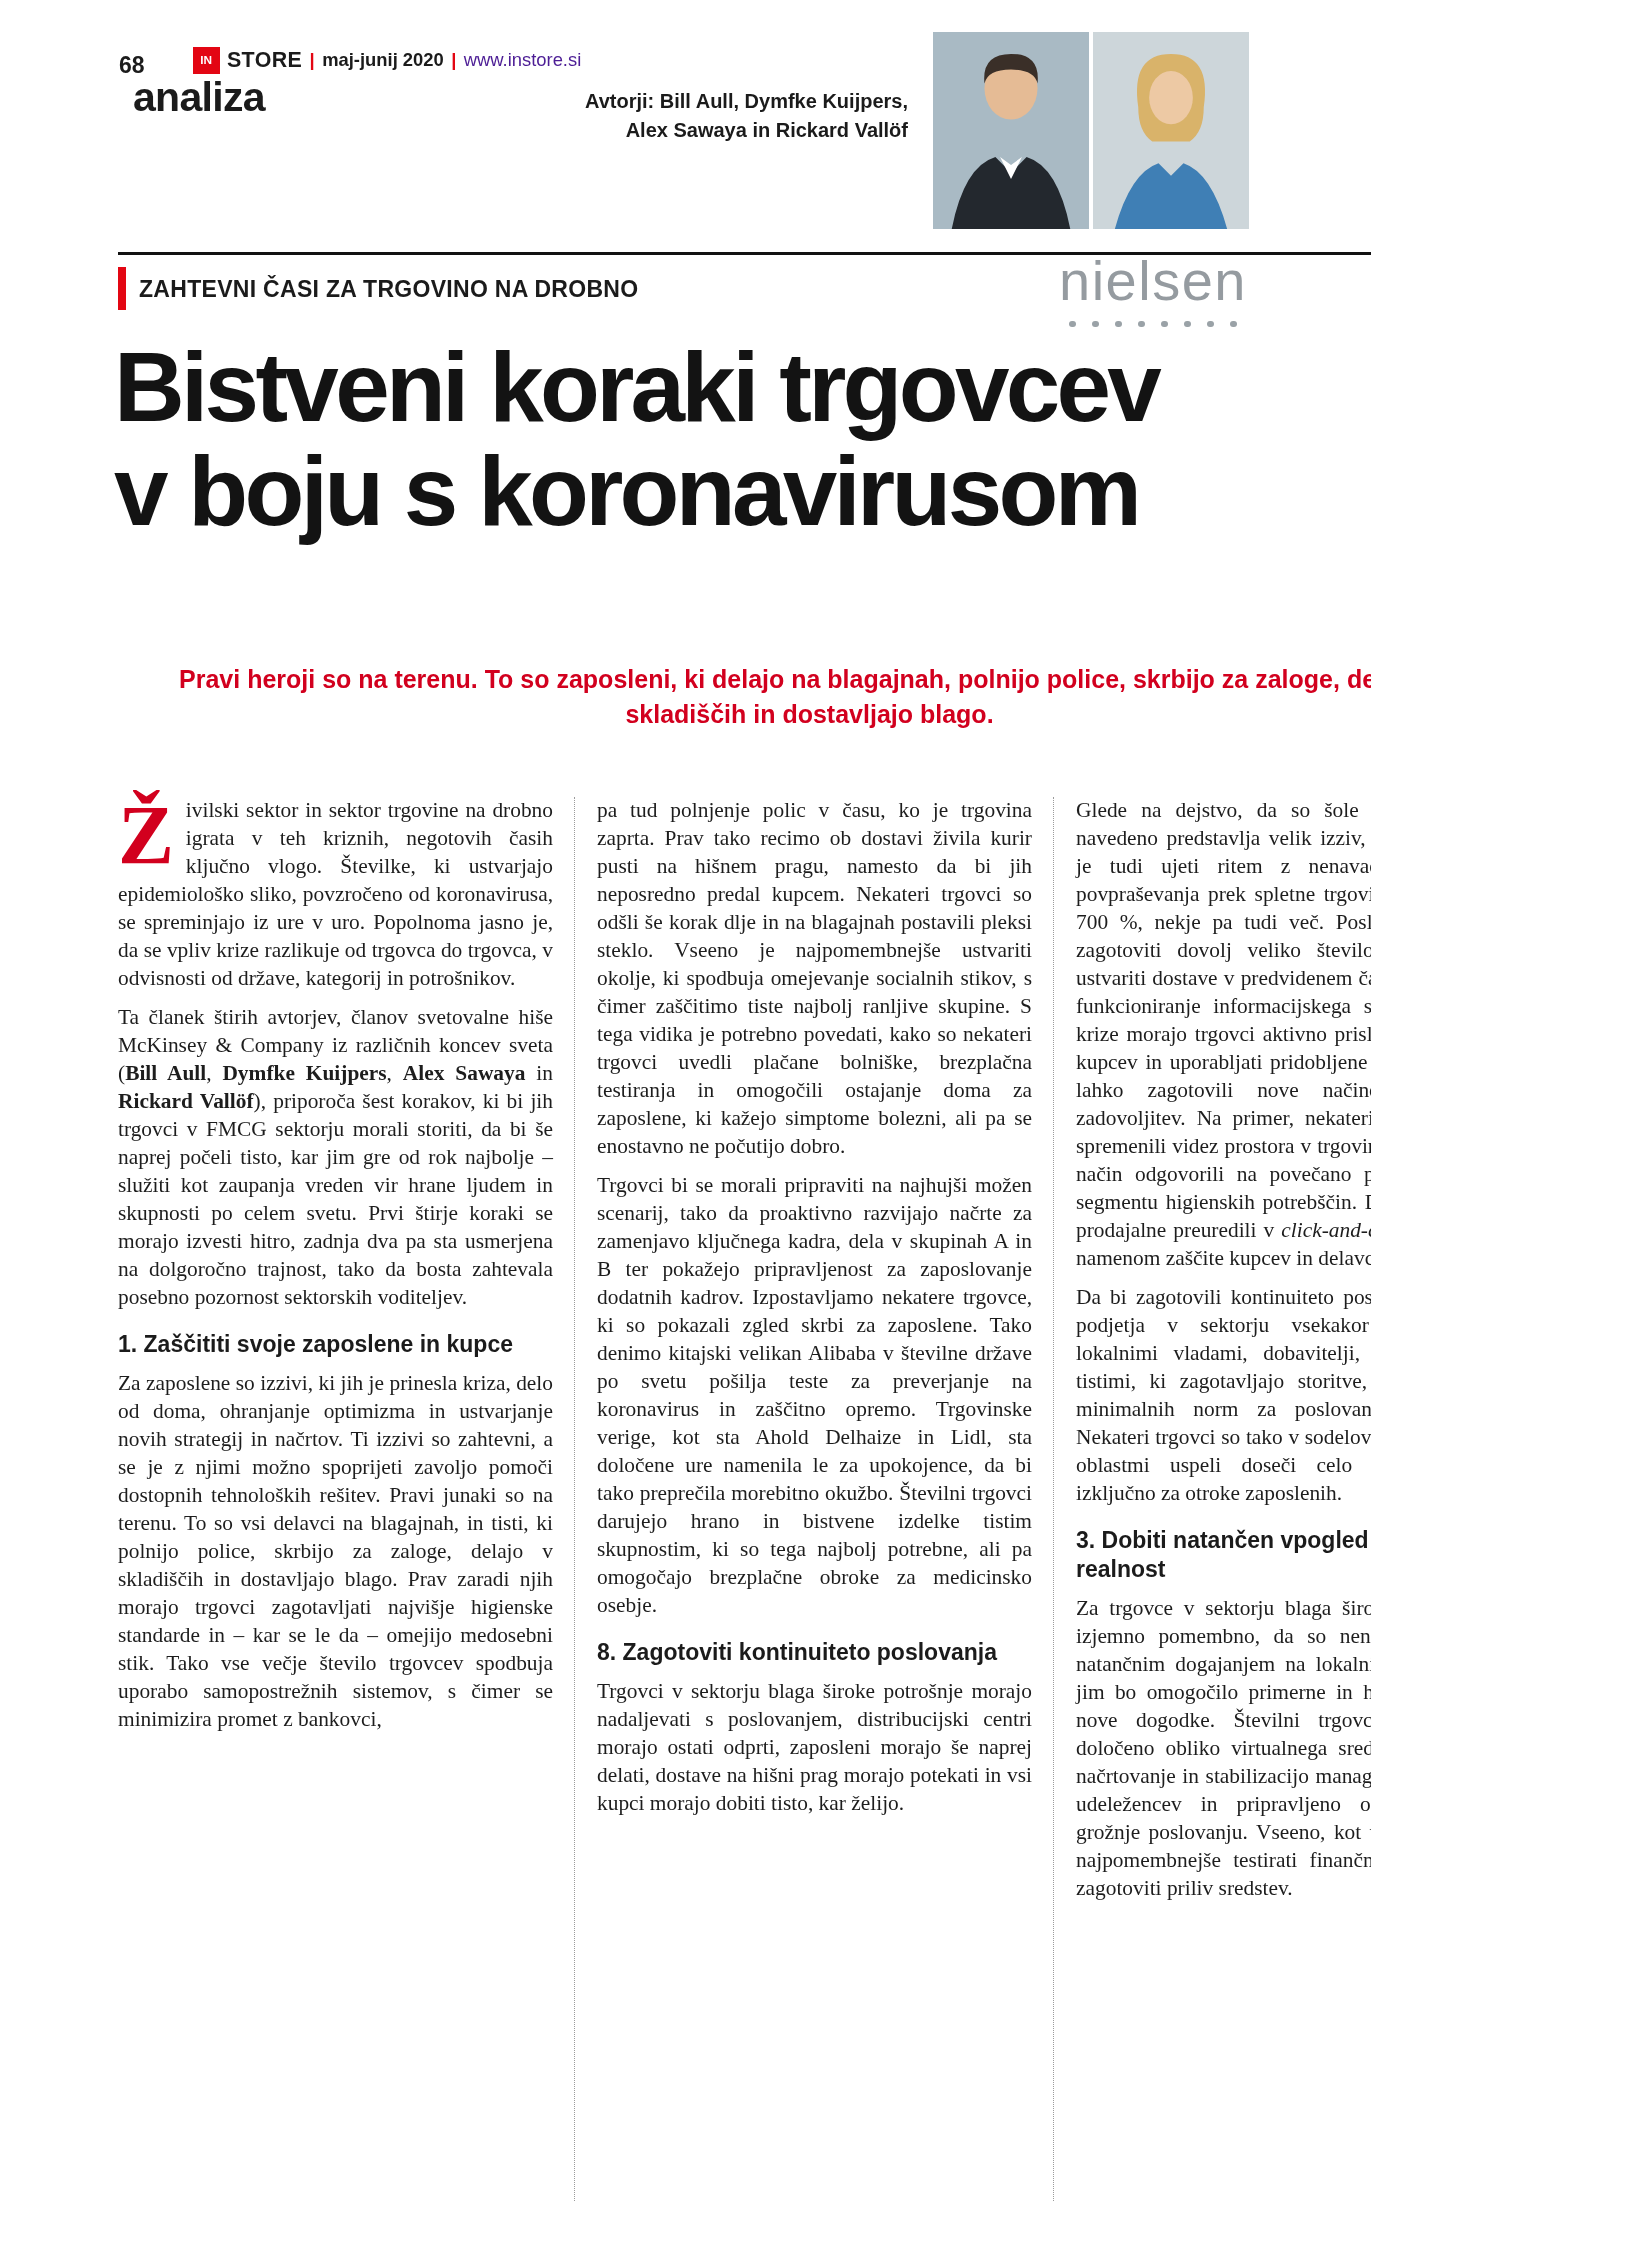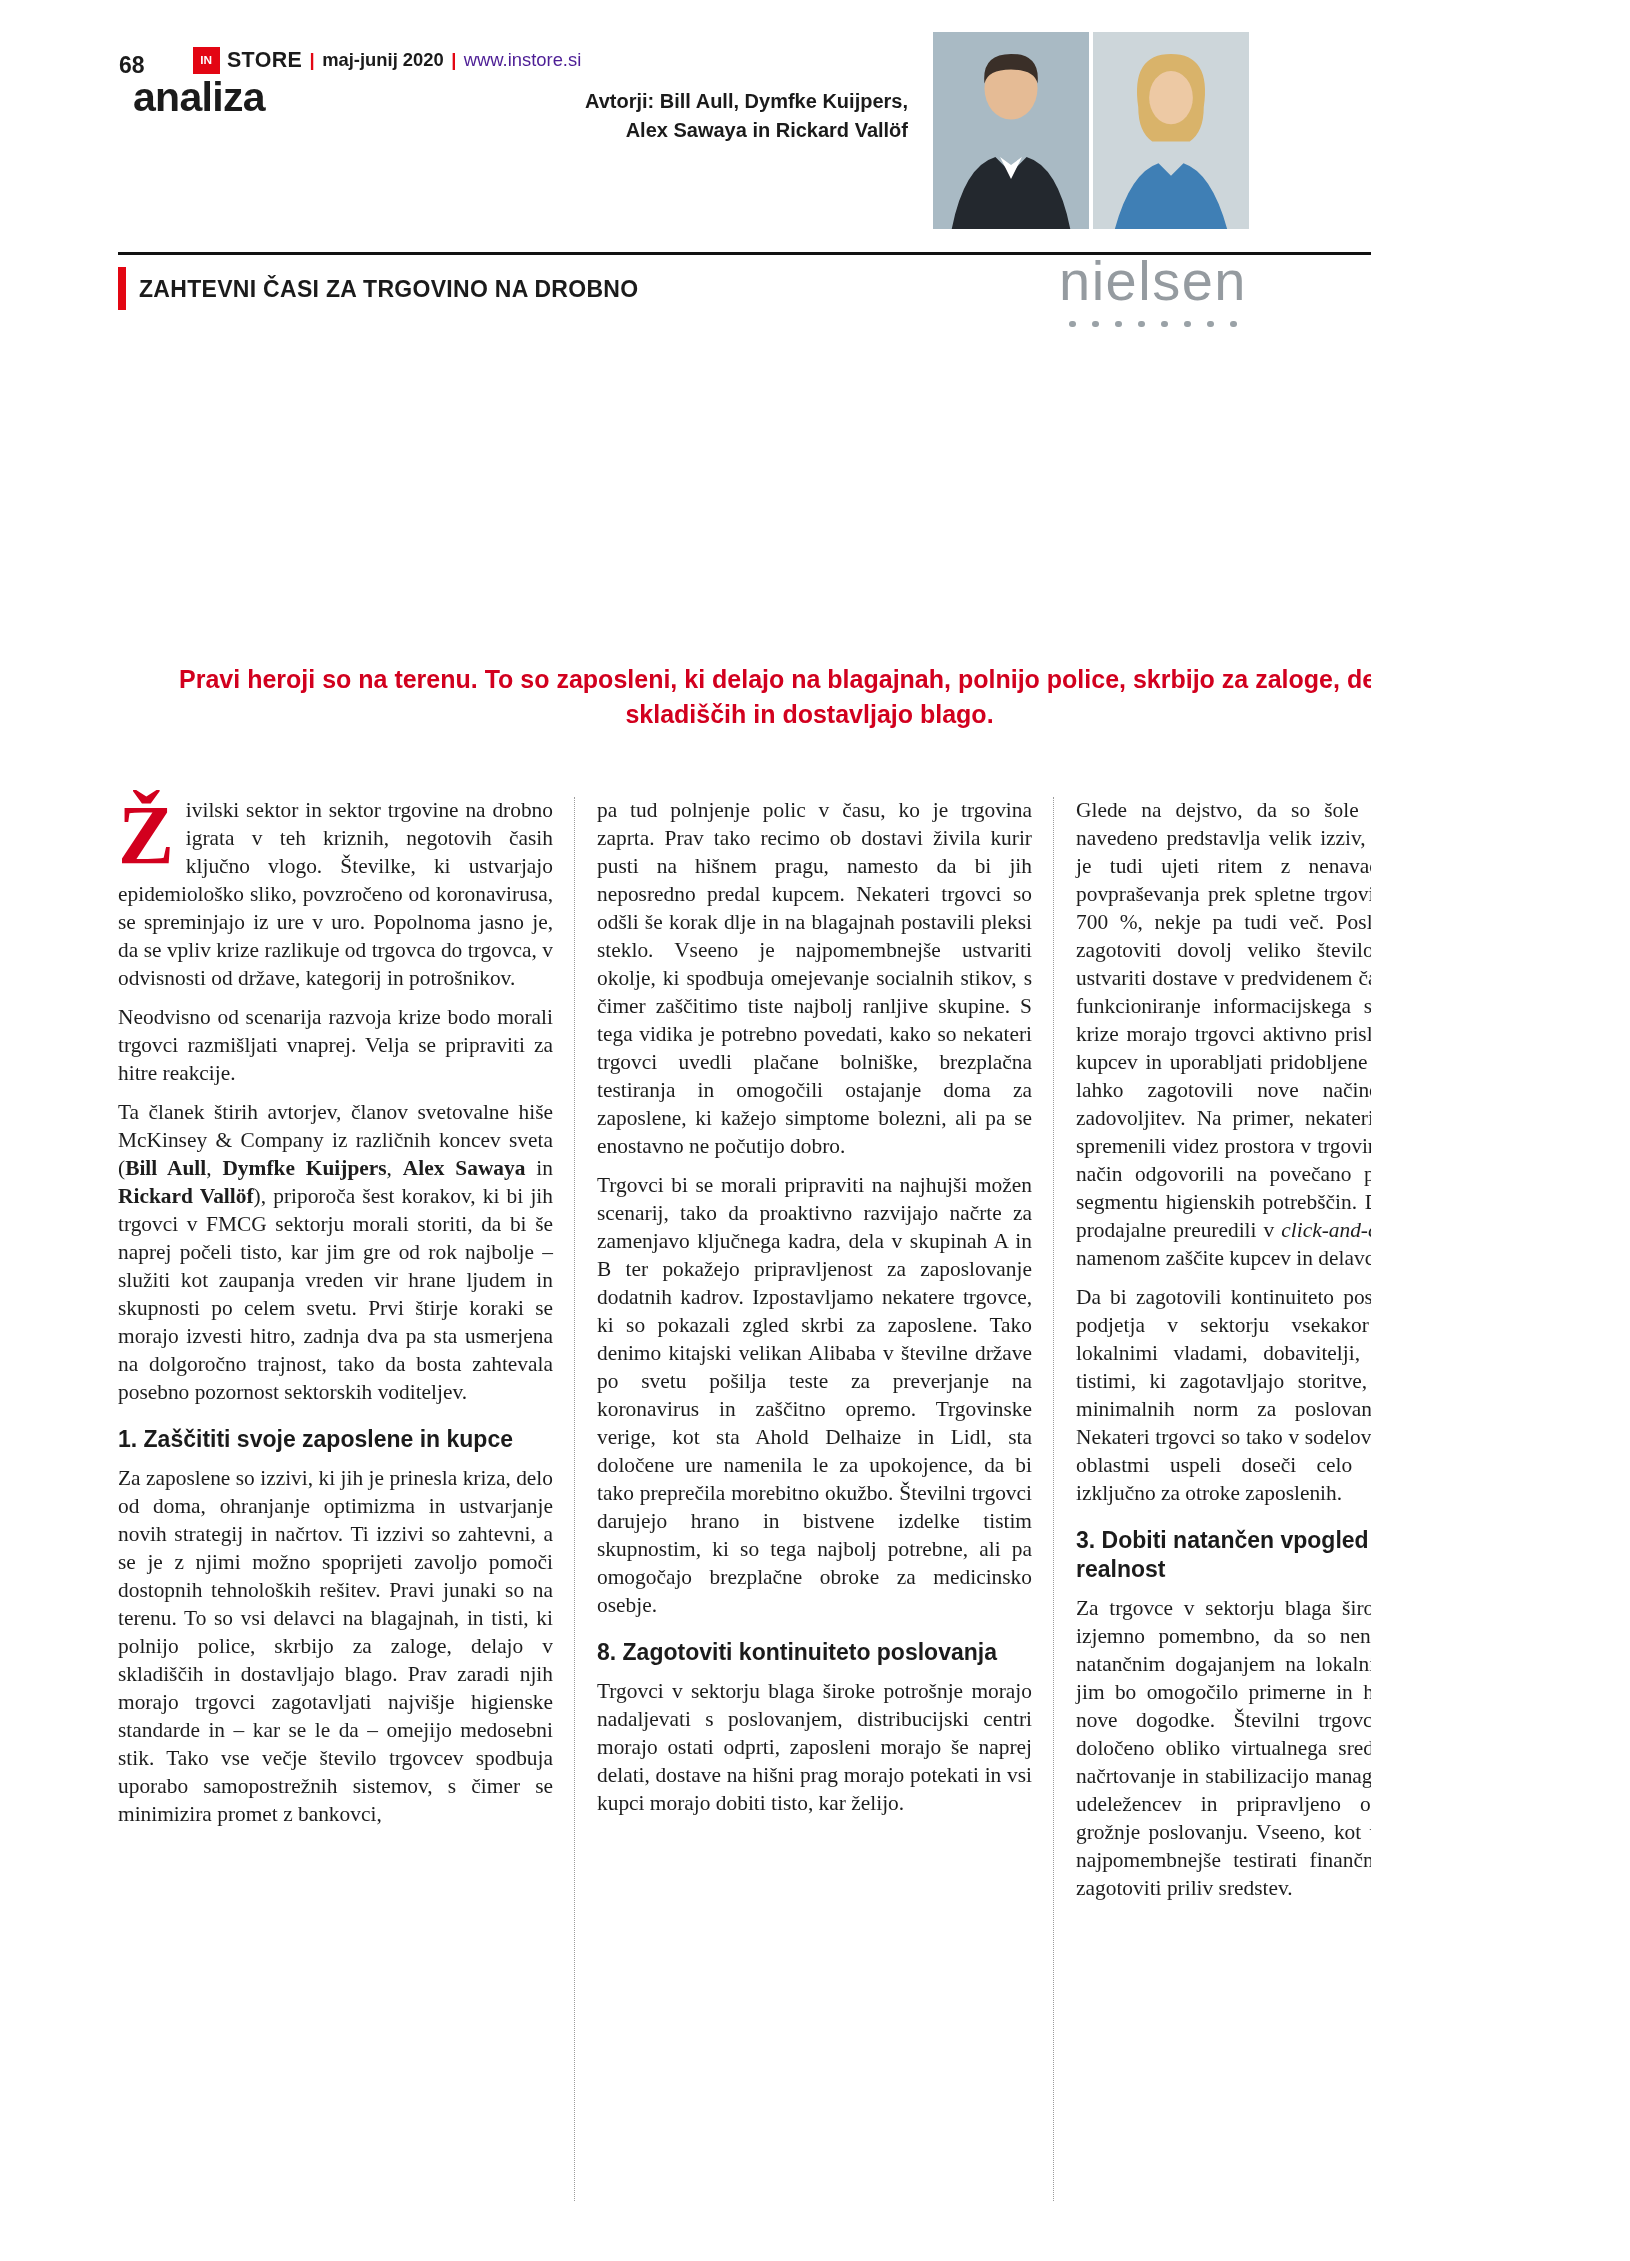--- a/index.html
+++ b/index.html
@@ -135,30 +135,33 @@
         <span></span>
         <span></span>
         <span></span>
         <span></span>
         <span></span>
         <span></span>
         <span></span>
     </div>
   </div>
 
+  <h1 class="title">
+    <span class="tl">Bistveni koraki trgovcev</span>
+    <span class="tl">v boju s koronavirusom</span>
+  </h1>
 
   <p class="lead">Pravi heroji so na terenu. To so zaposleni, ki delajo na blagajnah, polnijo police, skrbijo za zaloge, delajo v skladiščih in dostavljajo blago.</p>
 
   <div class="colsep sep1"></div>
   <div class="colsep sep2"></div>
 
   <div id="body-columns" class="body">
       <div class="col">
         <p class="para"><span class="dropcap">Ž</span><span>ivilski sektor in sektor trgovine na drobno igrata v teh kriznih, negotovih časih ključno vlogo. Številke, ki ustvarjajo epidemiološko sliko, povzročeno od koronavirusa, se spreminjajo iz ure v uro. Popolnoma jasno je, da se vpliv krize razlikuje od trgovca do trgovca, v odvisnosti od države, kategorij in potrošnikov.</span></p>
-        <p class="para">Neodvisno od scenarija razvoja krize bodo morali trgovci razmišljati vnaprej. Velja se pripraviti za hitre reakcije.</p>
         <p class="para"><span class="normal">Ta članek štirih avtorjev, članov svetovalne hiše McKinsey &amp; Company iz različnih koncev sveta (</span><span class="bold">Bill Aull</span><span class="normal">, </span><span class="bold">Dymfke Kuijpers</span><span class="normal">, </span><span class="bold">Alex Sawaya</span><span class="normal"> in </span><span class="bold">Rickard Vallöf</span><span class="normal">), priporoča šest korakov, ki bi jih trgovci v FMCG sektorju morali storiti, da bi še naprej počeli tisto, kar jim gre od rok najbolje – služiti kot zaupanja vreden vir hrane ljudem in skupnosti po celem svetu. Prvi štirje koraki se morajo izvesti hitro, zadnja dva pa sta usmerjena na dolgoročno trajnost, tako da bosta zahtevala posebno pozornost sektorskih voditeljev.</span></p>
         <h3>1. Zaščititi svoje zaposlene in kupce</h3>
         <p class="para">Za zaposlene so izzivi, ki jih je prinesla kriza, delo od doma, ohranjanje optimizma in ustvarjanje novih strategij in načrtov. Ti izzivi so zahtevni, a se je z njimi možno spoprijeti zavoljo pomoči dostopnih tehnoloških rešitev. Pravi junaki so na terenu. To so vsi delavci na blagajnah, in tisti, ki polnijo police, skrbijo za zaloge, delajo v skladiščih in dostavljajo blago. Prav zaradi njih morajo trgovci zagotavljati najvišje higienske standarde in – kar se le da – omejijo medosebni stik. Tako vse večje število trgovcev spodbuja uporabo samopostrežnih sistemov, s čimer se minimizira promet z bankovci,</p>
       </div>
       <div class="col">
         <p class="para">pa tud polnjenje polic v času, ko je trgovina zaprta. Prav tako recimo ob dostavi živila kurir pusti na hišnem pragu, namesto da bi jih neposredno predal kupcem. Nekateri trgovci so odšli še korak dlje in na blagajnah postavili pleksi steklo. Vseeno je najpomembnejše ustvariti okolje, ki spodbuja omejevanje socialnih stikov, s čimer zaščitimo tiste najbolj ranljive skupine. S tega vidika je potrebno povedati, kako so nekateri trgovci uvedli plačane bolniške, brezplačna testiranja in omogočili ostajanje doma za zaposlene, ki kažejo simptome bolezni, ali pa se enostavno ne počutijo dobro.</p>
         <p class="para">Trgovci bi se morali pripraviti na najhujši možen scenarij, tako da proaktivno razvijajo načrte za zamenjavo ključnega kadra, dela v skupinah A in B ter pokažejo pripravljenost za zaposlovanje dodatnih kadrov. Izpostavljamo nekatere trgovce, ki so pokazali zgled skrbi za zaposlene. Tako denimo kitajski velikan Alibaba v številne države po svetu pošilja teste za preverjanje na koronavirus in zaščitno opremo. Trgovinske verige, kot sta Ahold Delhaize in Lidl, sta določene ure namenila le za upokojence, da bi tako preprečila morebitno okužbo. Številni trgovci darujejo hrano in bistvene izdelke tistim skupnostim, ki so tega najbolj potrebne, ali pa omogočajo brezplačne obroke za medicinsko osebje.</p>
         <h3>8. Zagotoviti kontinuiteto poslovanja</h3>
         <p class="para">Trgovci v sektorju blaga široke potrošnje morajo nadaljevati s poslovanjem, distribucijski centri morajo ostati odprti, zaposleni morajo še naprej delati, dostave na hišni prag morajo potekati in vsi kupci morajo dobiti tisto, kar želijo.</p>
       </div>

